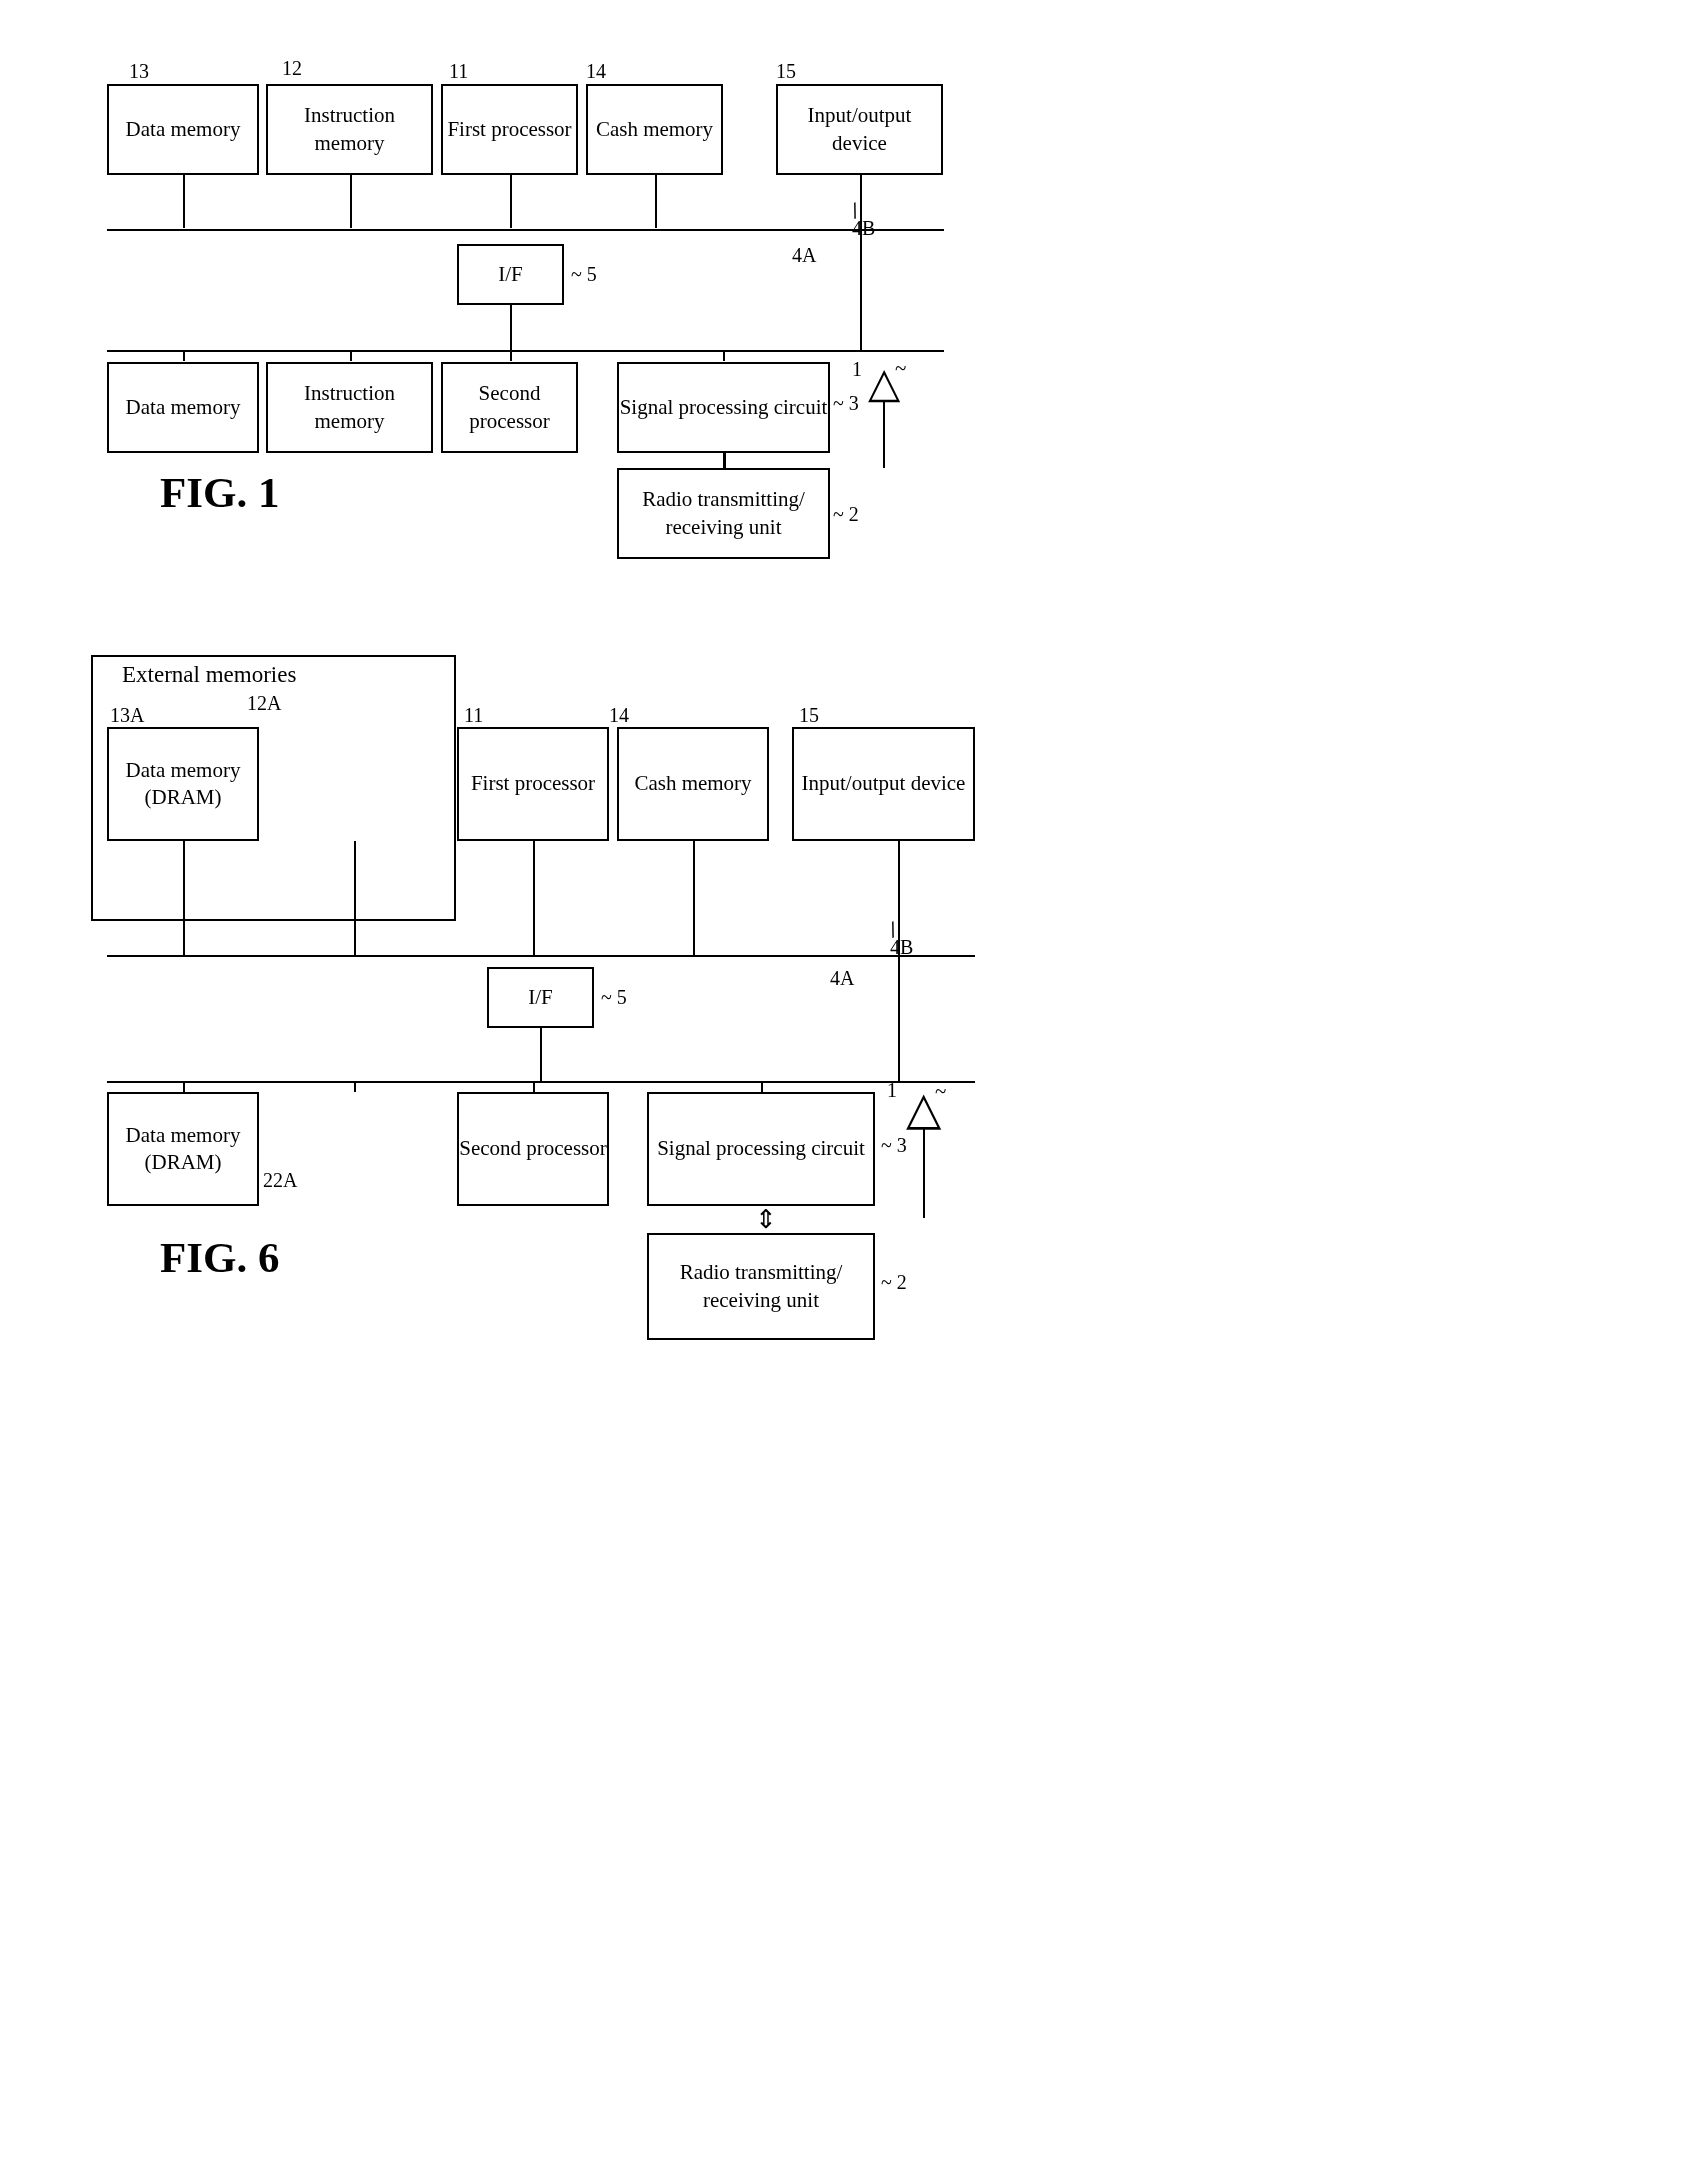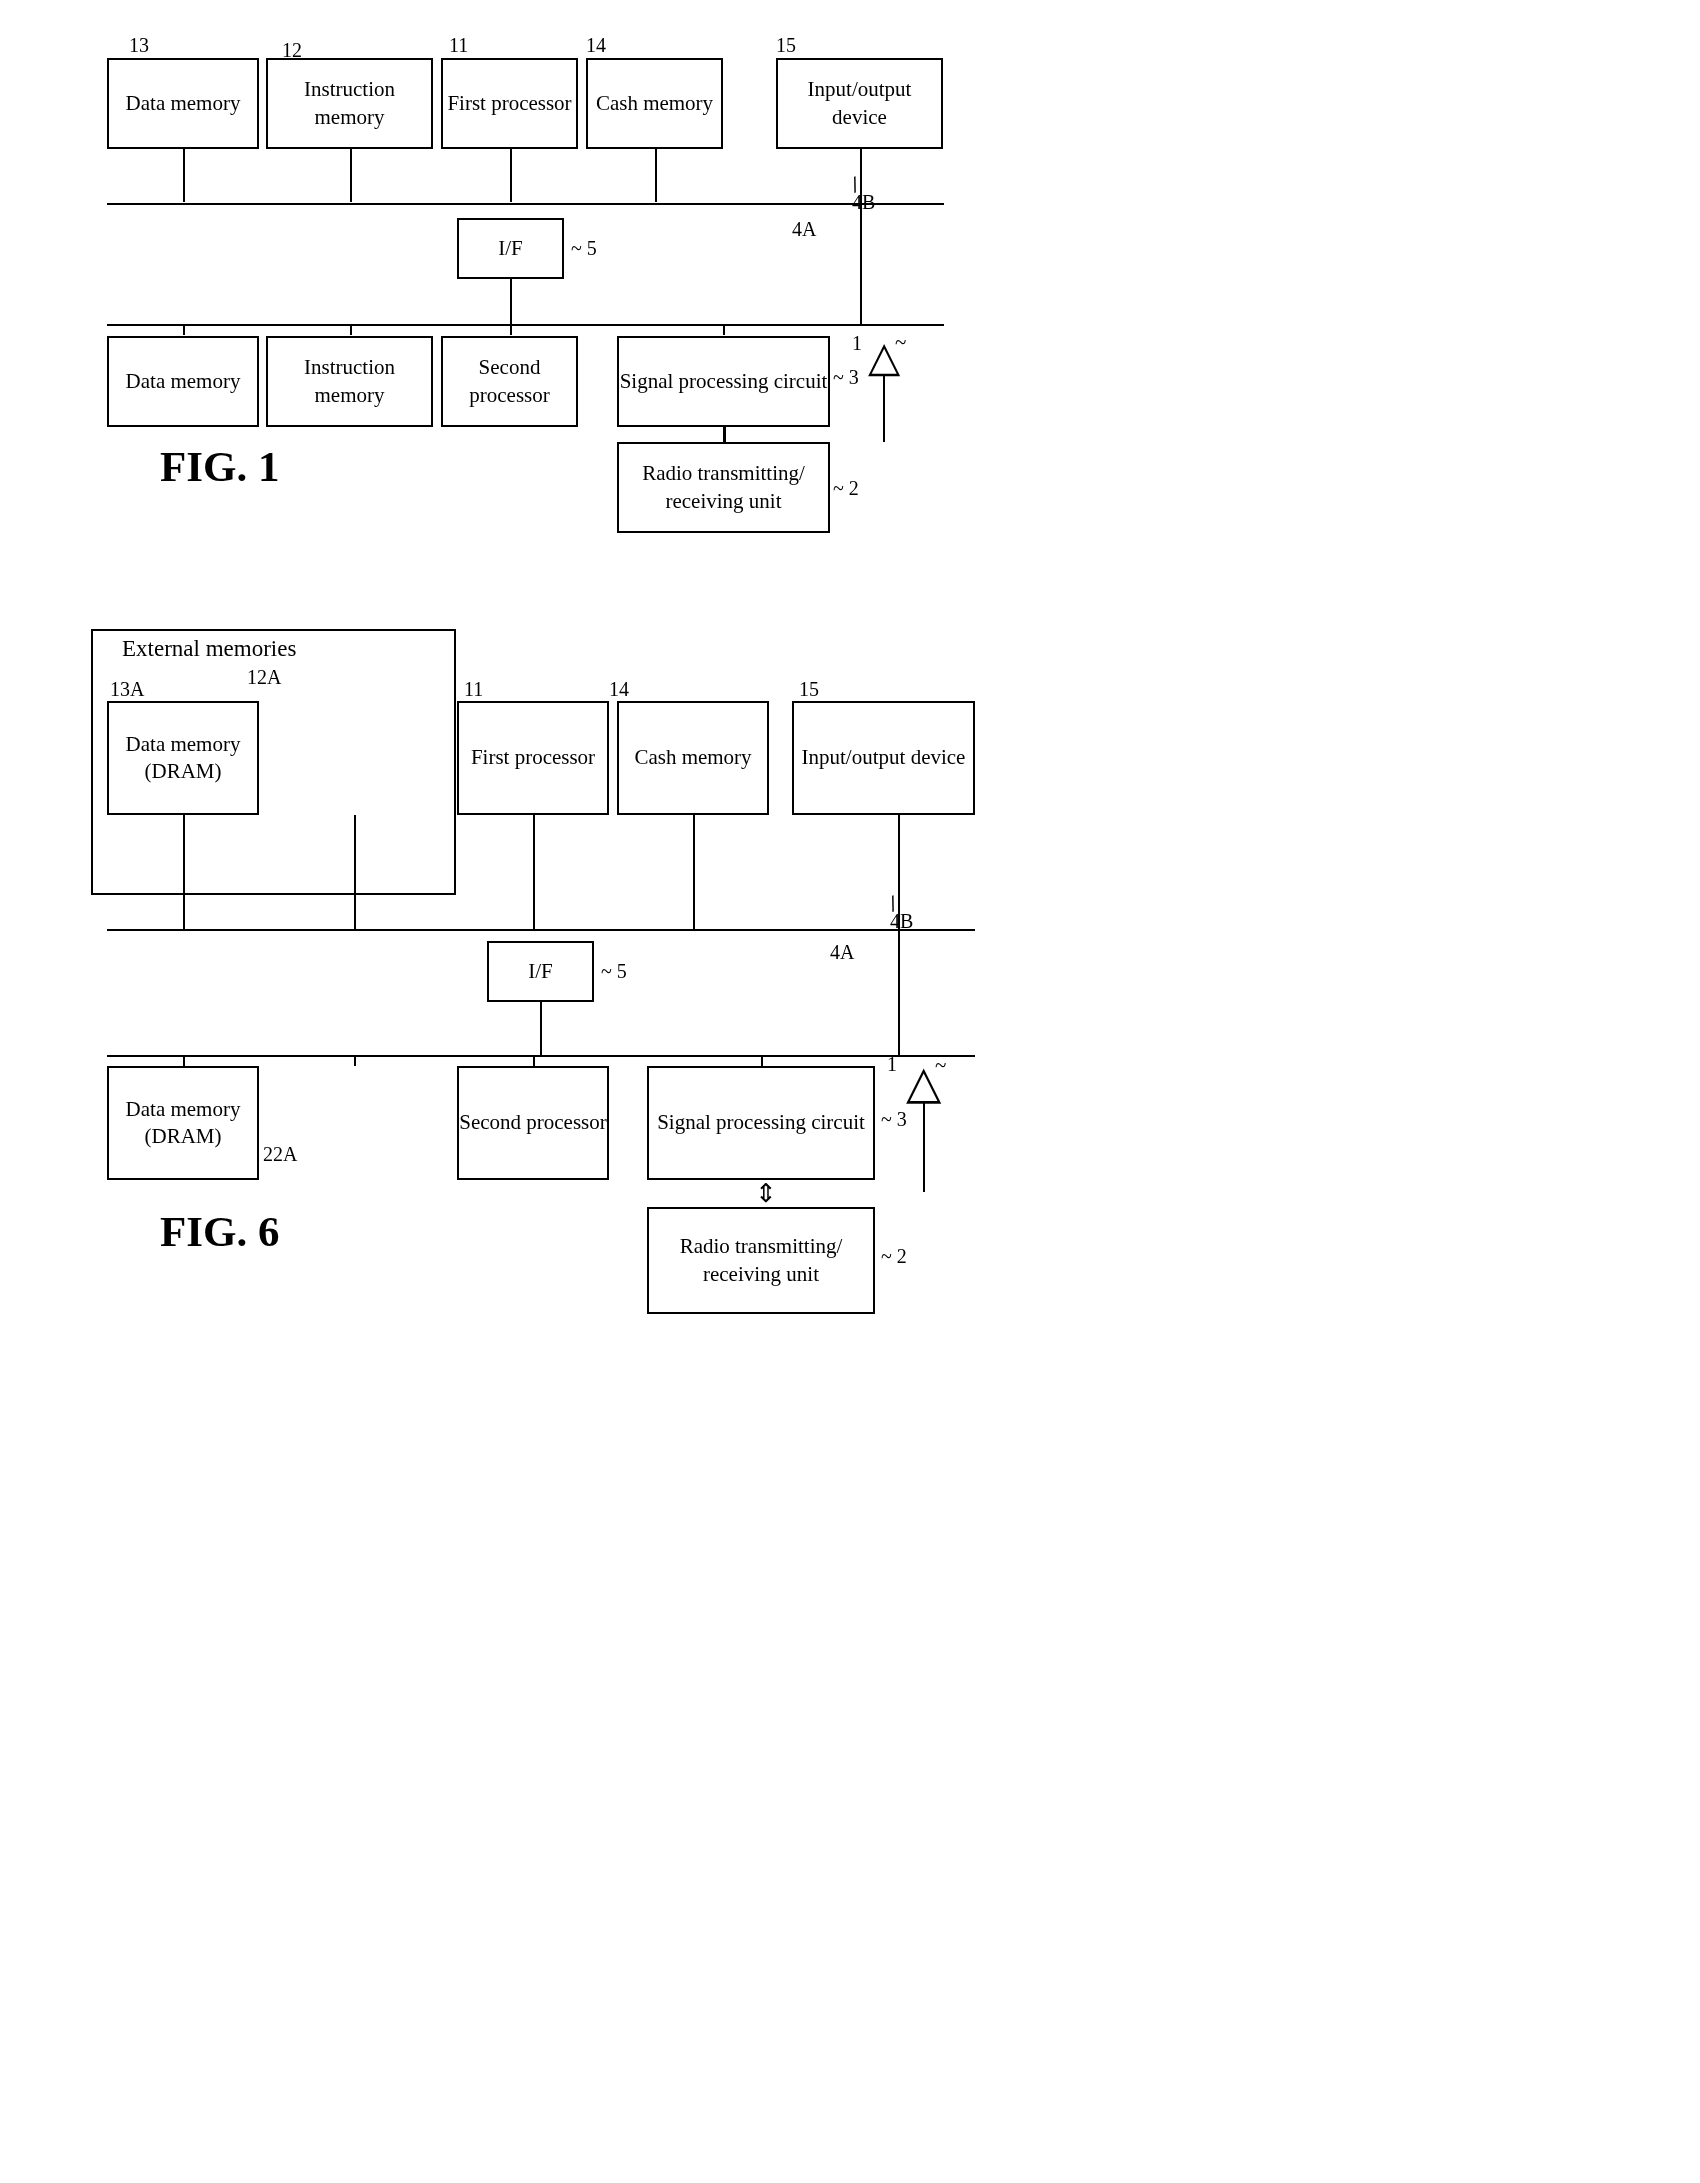--- a/index.html
+++ b/index.html
@@ -9,21 +9,21 @@
       width: 1701px;
       min-height: 2183px;
       position: relative;
       overflow-x: hidden;
     }
 
     .page {
       width: 1701px;
       min-height: 2183px;
       background: #fff;
-      padding: 20px 61px;
+      padding: 46px 61px;
       position: relative;
     }
 
     
     .figure {
       position: relative;
       margin-bottom: 61px;
     }
 
     
@@ -83,21 +83,21 @@
     }
   </style>
 </head>
 <body>
 
 <div class="page">
 
   <div class="figure" style="height: 472px; margin-bottom: 76px;">
 
     <span class="ref-num" style="left:68px; top:13.7px;">13</span>
-    <span class="ref-num" style="left:221px; top:19px;text-align:right;">12</span>
+    <span class="ref-num" style="left:221px; top:11px;text-align:right;">12</span>
     <span class="ref-num" style="left:388px; top:13.7px;">11</span>
     <span class="ref-num" style="left:525px; top:13.7px;">14</span>
     <span class="ref-num" style="left:715px; top:13.7px;">15</span>
 
     <div class="box" style="left:46px; top:38px; width:152px; height:91px;">
       <span>Data
 memory</span>
     </div>
     <div class="box" style="left:205px; top:38px; width:167px; height:91px;">
       <span>Instruction

